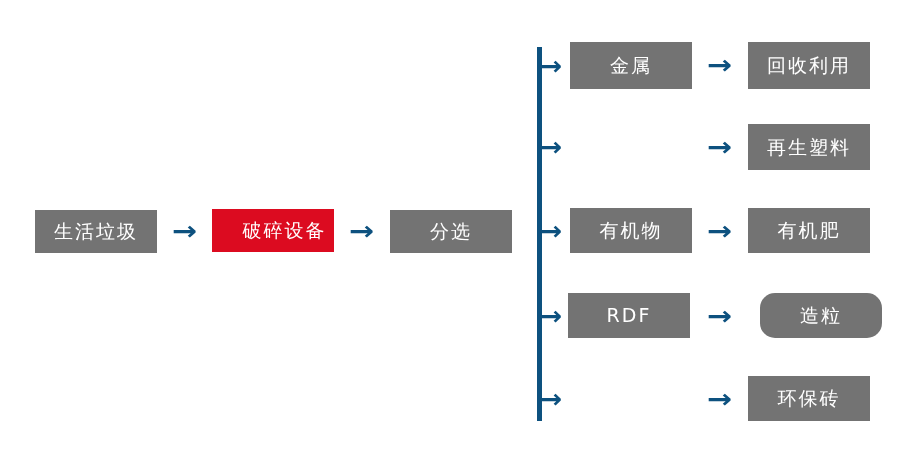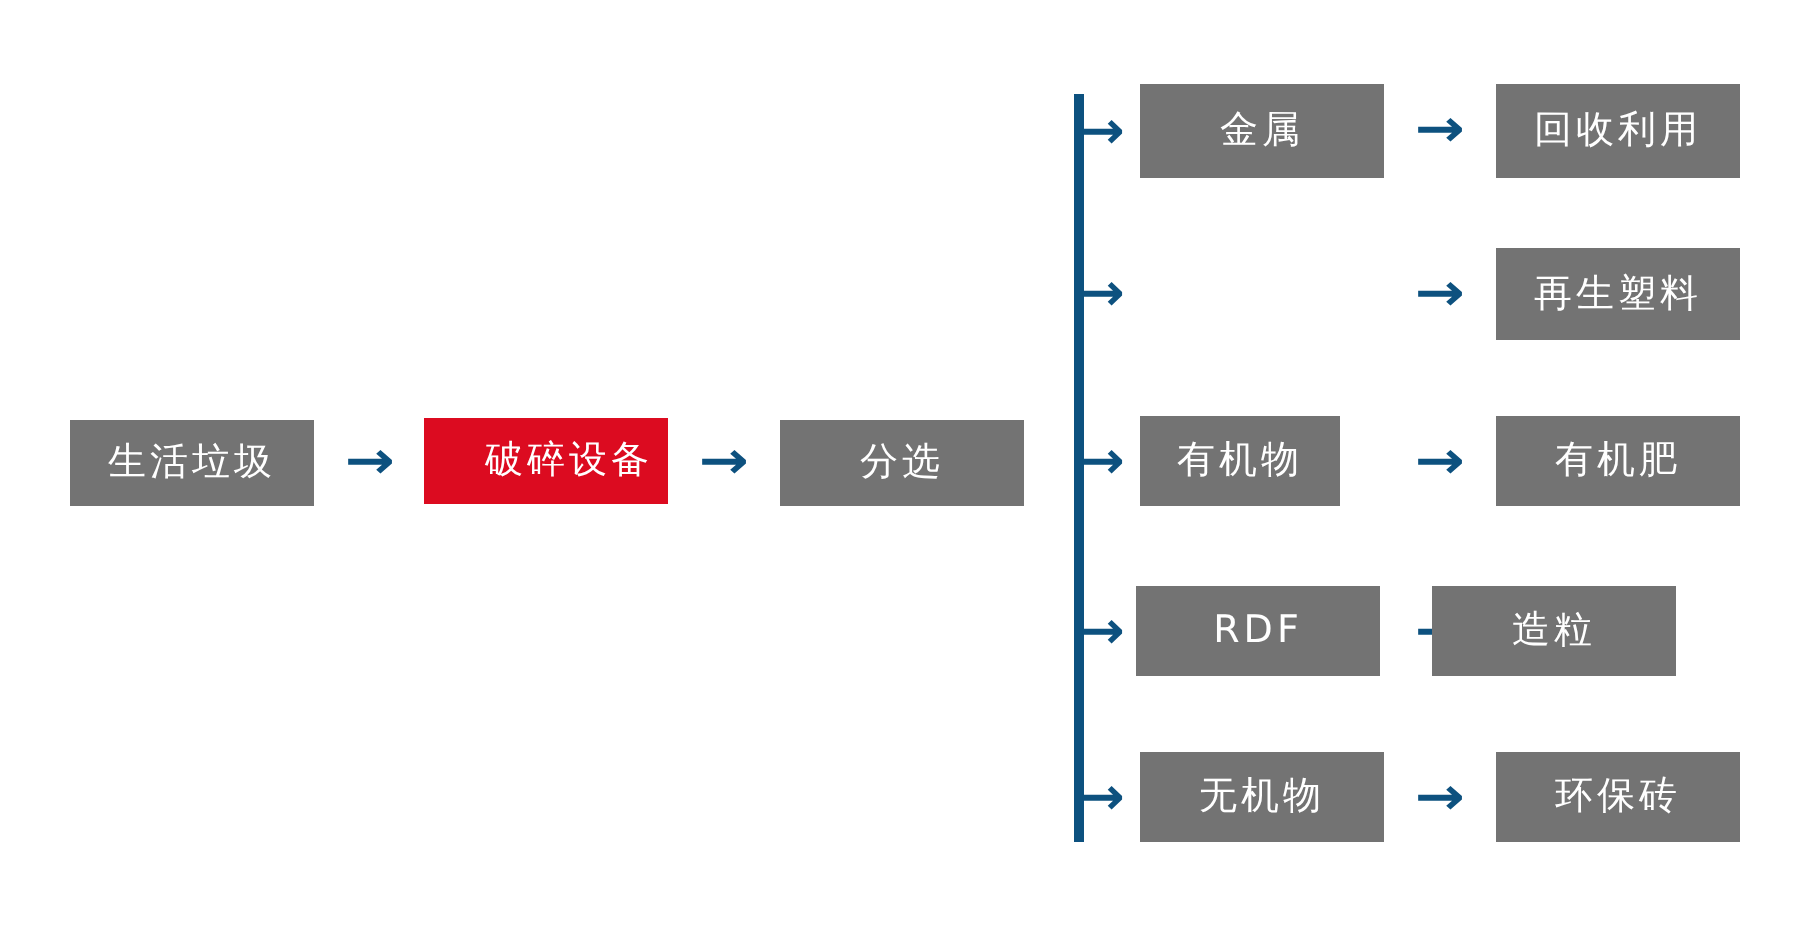--- a/index.html
+++ b/index.html
@@ -89,34 +89,33 @@
     <div class="branch-arrow" style="left: 540px; top: 128px; width: 38px; height: 38px;">
       <span>→</span>
     </div>
     <div class="arrow" style="left: 698px; top: 129px; width: 44px; height: 36px;">
       <span>→</span>
     </div>
     <div class="node blue" style="left: 748px; top: 124px; width: 122px; height: 46px;">再生塑料</div>
     <div class="branch-arrow" style="left: 540px; top: 212px; width: 38px; height: 38px;">
       <span>→</span>
     </div>
-    <div class="node blue" style="left: 570px; top: 208px; width: 100px; height: 45px;">有机物</div>
+    <div class="node blue" style="left: 570px; top: 208px; width: 122px; height: 45px;">有机物</div>
     <div class="arrow" style="left: 698px; top: 213px; width: 44px; height: 36px;">
       <span>→</span>
     </div>
     <div class="node blue" style="left: 748px; top: 208px; width: 122px; height: 45px;">有机肥</div>
     <div class="branch-arrow" style="left: 540px; top: 297px; width: 38px; height: 38px;">
       <span>→</span>
     </div>
     <div class="node blue" style="left: 568px; top: 293px; width: 122px; height: 45px;">RDF</div>
     <div class="arrow" style="left: 698px; top: 298px; width: 44px; height: 36px;">
       <span>→</span>
     </div>
-    <div class="node blue" style="left: 716px; top: 293px; width: 122px; height: 45px;">造粒</div>
+    <div class="node blue" style="left: 760px; top: 293px; width: 122px; height: 45px; border-radius: 15px;">造粒</div>
     <div class="branch-arrow" style="left: 540px; top: 380px; width: 38px; height: 38px;">
       <span>→</span>
     </div>
-    <div class="node blue" style="left: 570px; top: 376px; width: 122px; height: 45px;">无机物</div>
     <div class="arrow" style="left: 698px; top: 381px; width: 44px; height: 36px;">
       <span>→</span>
     </div>
     <div class="node blue" style="left: 748px; top: 376px; width: 122px; height: 45px;">环保砖</div>
   </div>
 
 </body></html>

